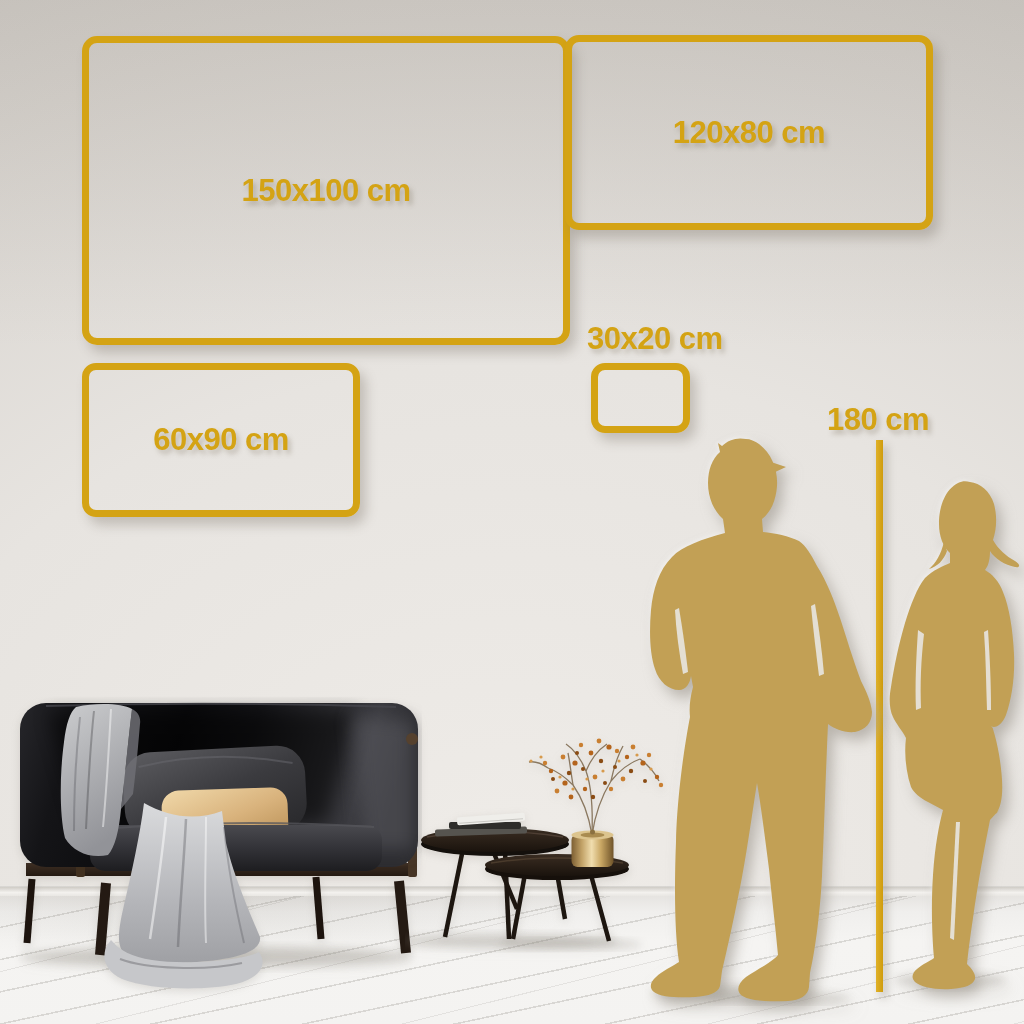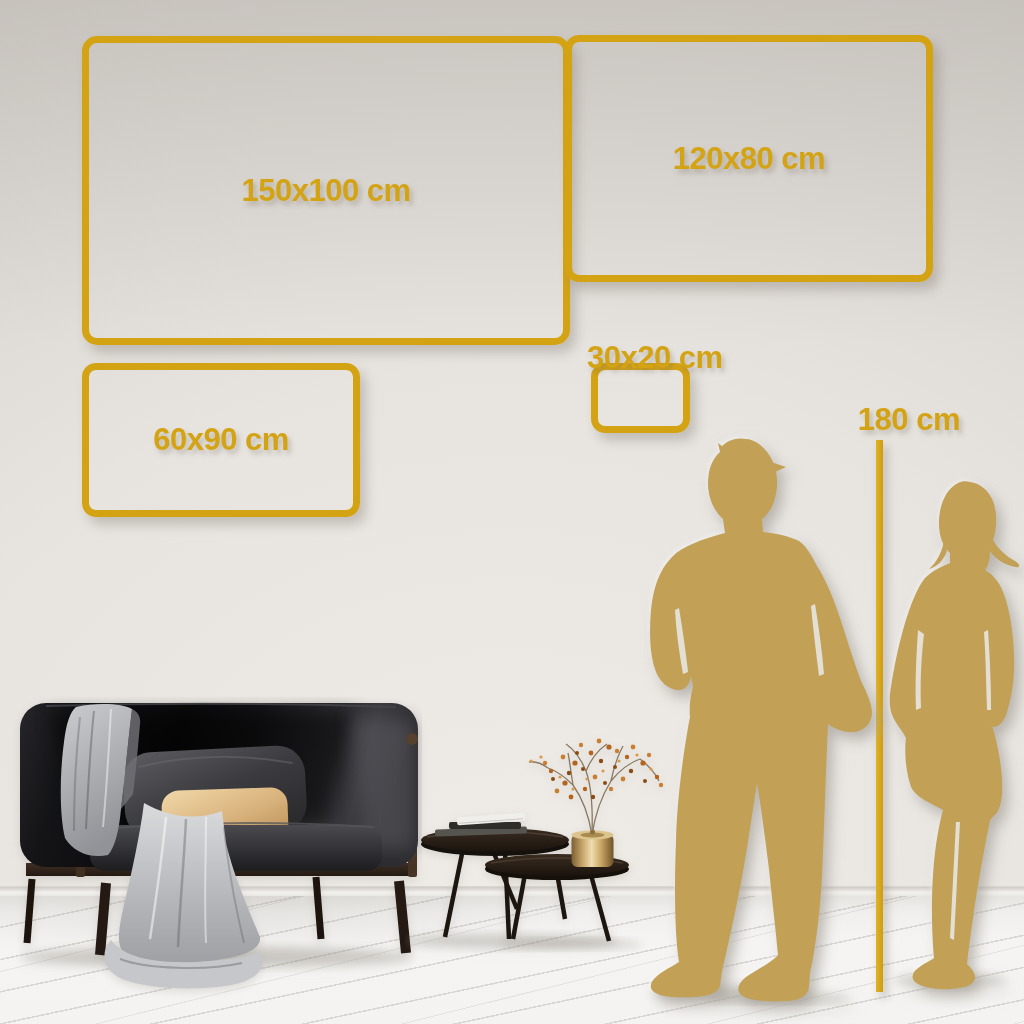--- a/index.html
+++ b/index.html
@@ -35,26 +35,26 @@
     box-shadow:6px 8px 12px rgba(118,110,96,0.33);
     display:flex;align-items:center;justify-content:center;
   }
   .size-label{
     font-weight:bold;font-size:31px;letter-spacing:-0.5px;
     color:var(--gold,#d4a314);
     text-shadow:3px 4px 5px rgba(120,110,88,0.35);
     white-space:nowrap;
   }
   .f-150x100{left:82px;top:36px;width:488px;height:309px;border-radius:15px;}
-  .f-120x80{left:565px;top:35px;width:368px;height:247px;}
+  .f-120x80{left:565px;top:35px;width:368px;height:195px;}
   .f-60x90{left:82px;top:363px;width:278px;height:154px;}
   .f-60x40{left:382px;top:362px;width:185px;height:128px;}
   .f-30x20{left:591px;top:363px;width:99px;height:70px;}
-  .label-30x20{position:absolute;left:587px;top:340px;}
-  .height-label{position:absolute;left:796px;top:402px;width:164px;text-align:right;}
+  .label-30x20{position:absolute;left:587px;top:321px;}
+  .height-label{position:absolute;left:796px;top:402px;width:164px;text-align:center;}
   .height-line{
     position:absolute;left:876px;top:440px;width:7px;height:552px;
     background:linear-gradient(90deg,#e0b128,#cf9c0e);
     box-shadow:4px 6px 9px rgba(118,110,96,0.38);
   }
   .svg-abs{position:absolute;}
   .person{filter:drop-shadow(6px 8px 7px rgba(138,132,120,0.55)) drop-shadow(-1px -1px 2px rgba(255,255,255,0.55));}
   .furniture{filter:drop-shadow(0 3px 4px rgba(120,114,104,0.2));}
 </style>
 </head>

